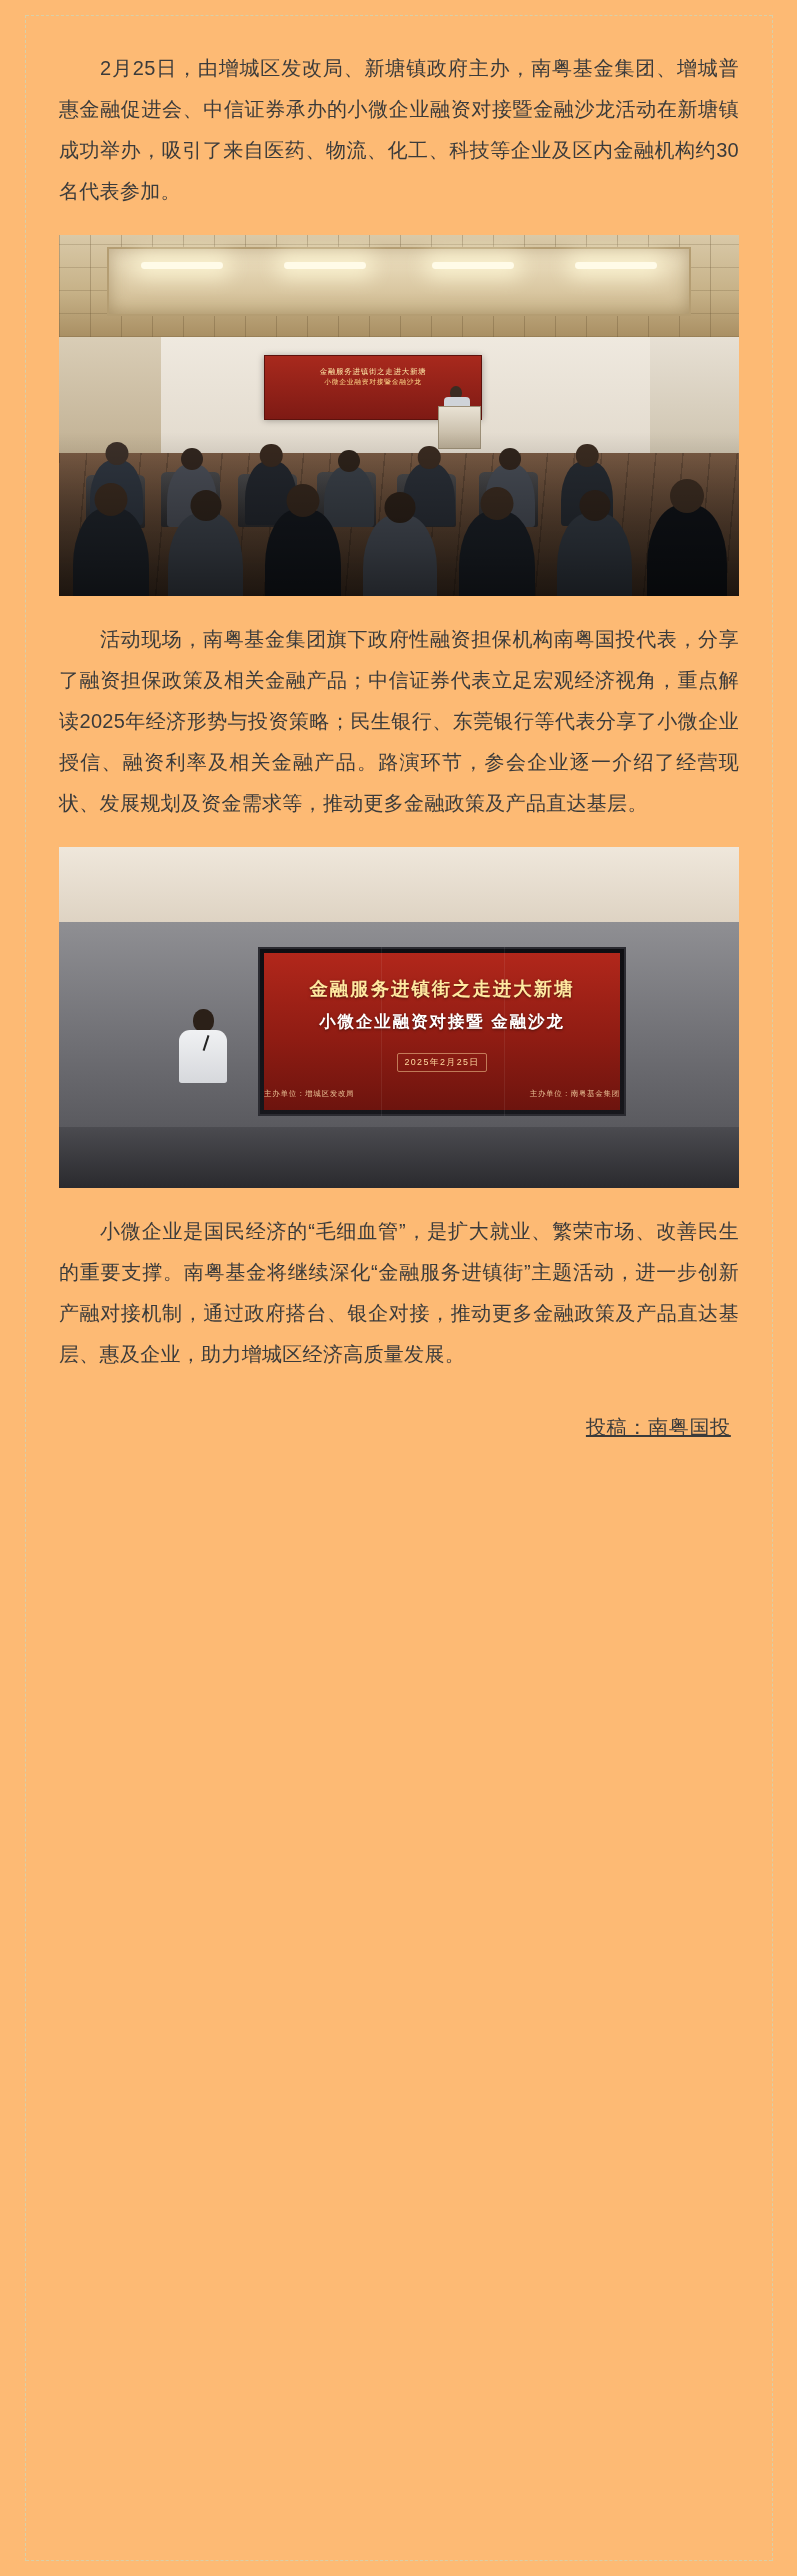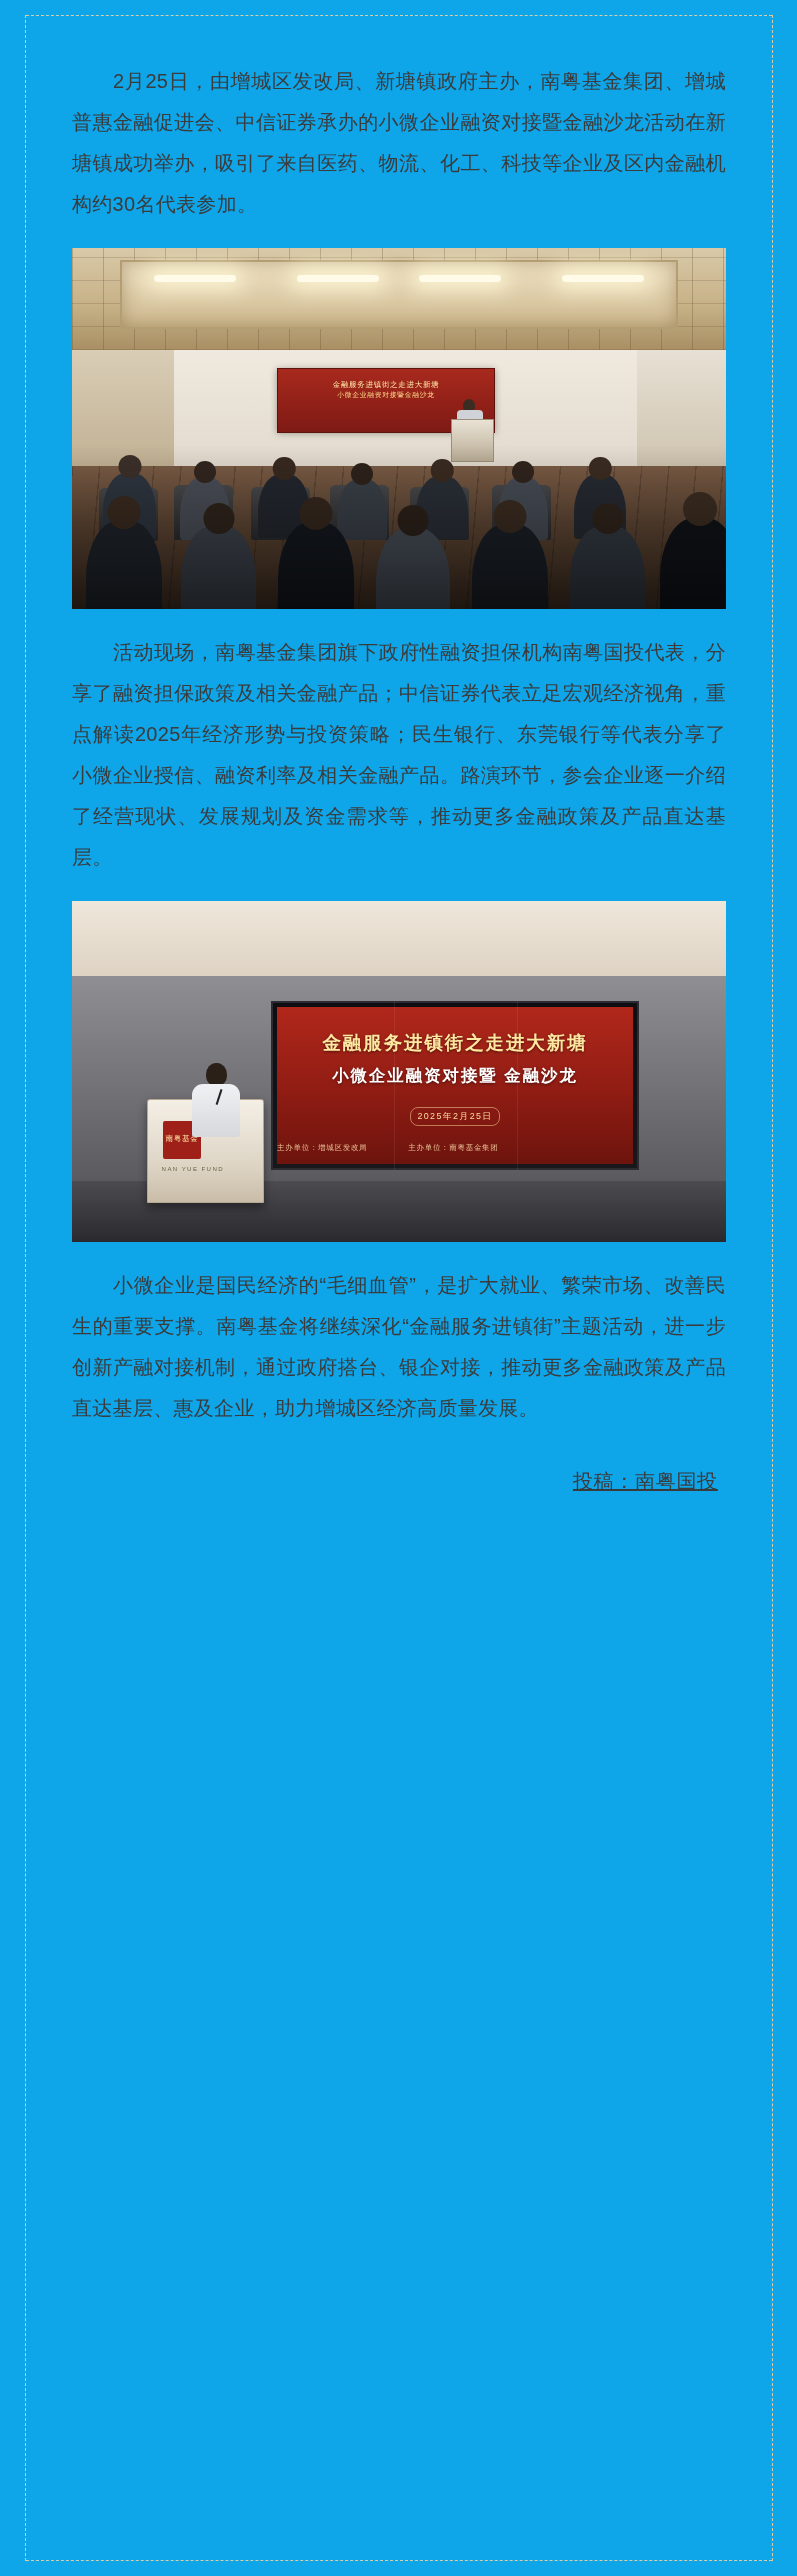--- a/index.html
+++ b/index.html
@@ -8,23 +8,23 @@
     background: #ffffff;
   }
   body {
     width: 798px;
     font-family: "Liberation Sans", sans-serif;
   }
   .page {
     position: relative;
     width: 798px;
     min-height: 2576px;
-    background: #0ea5e9;
+    background: #fdba74;
     box-sizing: border-box;
-    padding: 13px;
+    padding: 0;
   }
   
   .frame {
     position: absolute;
     left: 24.6px;
     top: 15px;
     right: 24.6px;
     bottom: 15px;
     border-left: 1.4px dashed #d8cfa8;
     border-right: 1.4px dashed #d8cfa8;
@@ -203,25 +203,25 @@
   .p2-title1 {
     color: #ffe9a0; font-size: 18.4px; font-weight: bold; letter-spacing: 2px;
     text-shadow: 0 1.4px 2.7px rgba(0,0,0,.5);
   }
   .p2-title2 {
     color: #ffffff; font-size: 16.4px; font-weight: bold; letter-spacing: 2px;
     margin-top: 9.5px; text-shadow: 0 1.4px 2.7px rgba(0,0,0,.5);
   }
   .p2-date {
     color: #ffd9a0; font-size: 8.9px; letter-spacing: 1.4px; margin-top: 20.5px;
-    border: 0.7px solid rgba(255,220,160,.5); padding: 2px 6.8px; border-radius: 8px;
+    border: 0.7px solid rgba(255,220,160,.5); padding: 2px 6.8px; border-radius: 2px;
   }
   .p2-subrow {
     position: absolute; bottom: 11px; left: 0; right: 0;
-    display: flex; justify-content: flex-start; gap: 41px;
+    display: flex; justify-content: space-between; gap: 41px;
     color: #f3cfa0; font-size: 7.5px; letter-spacing: 0.7px; opacity: .92;
   }
   .p2-seam {
     position: absolute; top: 100px; height: 169px; width: 1.4px; background: rgba(255,255,255,.07);
   }
   .p2-lectern {
     position: absolute; left: 75px; top: 198px; width: 115px; height: 102px;
     background: linear-gradient(180deg,#f4efe6 0%, #ddd4c4 65%, #c9bda8 100%);
     border: 0.7px solid #b6a98f;
     border-radius: 2.7px 2.7px 0 0;
@@ -367,24 +367,20 @@
             <div class="p2-date">2025年2月25日</div>
             <div class="p2-subrow">
               <span>主办单位：增城区发改局</span>
               <span>主办单位：南粤基金集团</span>
             </div>
           </div>
         </div>
         <div class="p2-seam" style="left:322px;"></div>
         <div class="p2-seam" style="left:445px;"></div>
 
-        <div class="p2-lectern">
-          <div class="p2-lectern-logo">南粤基金</div>
-          <div class="p2-lectern-text">NAN YUE FUND</div>
-        </div>
         <div class="p2-person-head"></div>
         <div class="p2-person-body"></div>
         <div class="p2-mic"></div>
       </div>
     </div>
 
     <p class="para last">小微企业是国民经济的“毛细血管”，是扩大就业、繁荣市场、改善民生的重要支撑。南粤基金将继续深化“金融服务进镇街”主题活动，进一步创新产融对接机制，通过政府搭台、银企对接，推动更多金融政策及产品直达基层、惠及企业，助力增城区经济高质量发展。</p>
 
     <div class="signature">
       <div>投稿：南粤国投</div>

